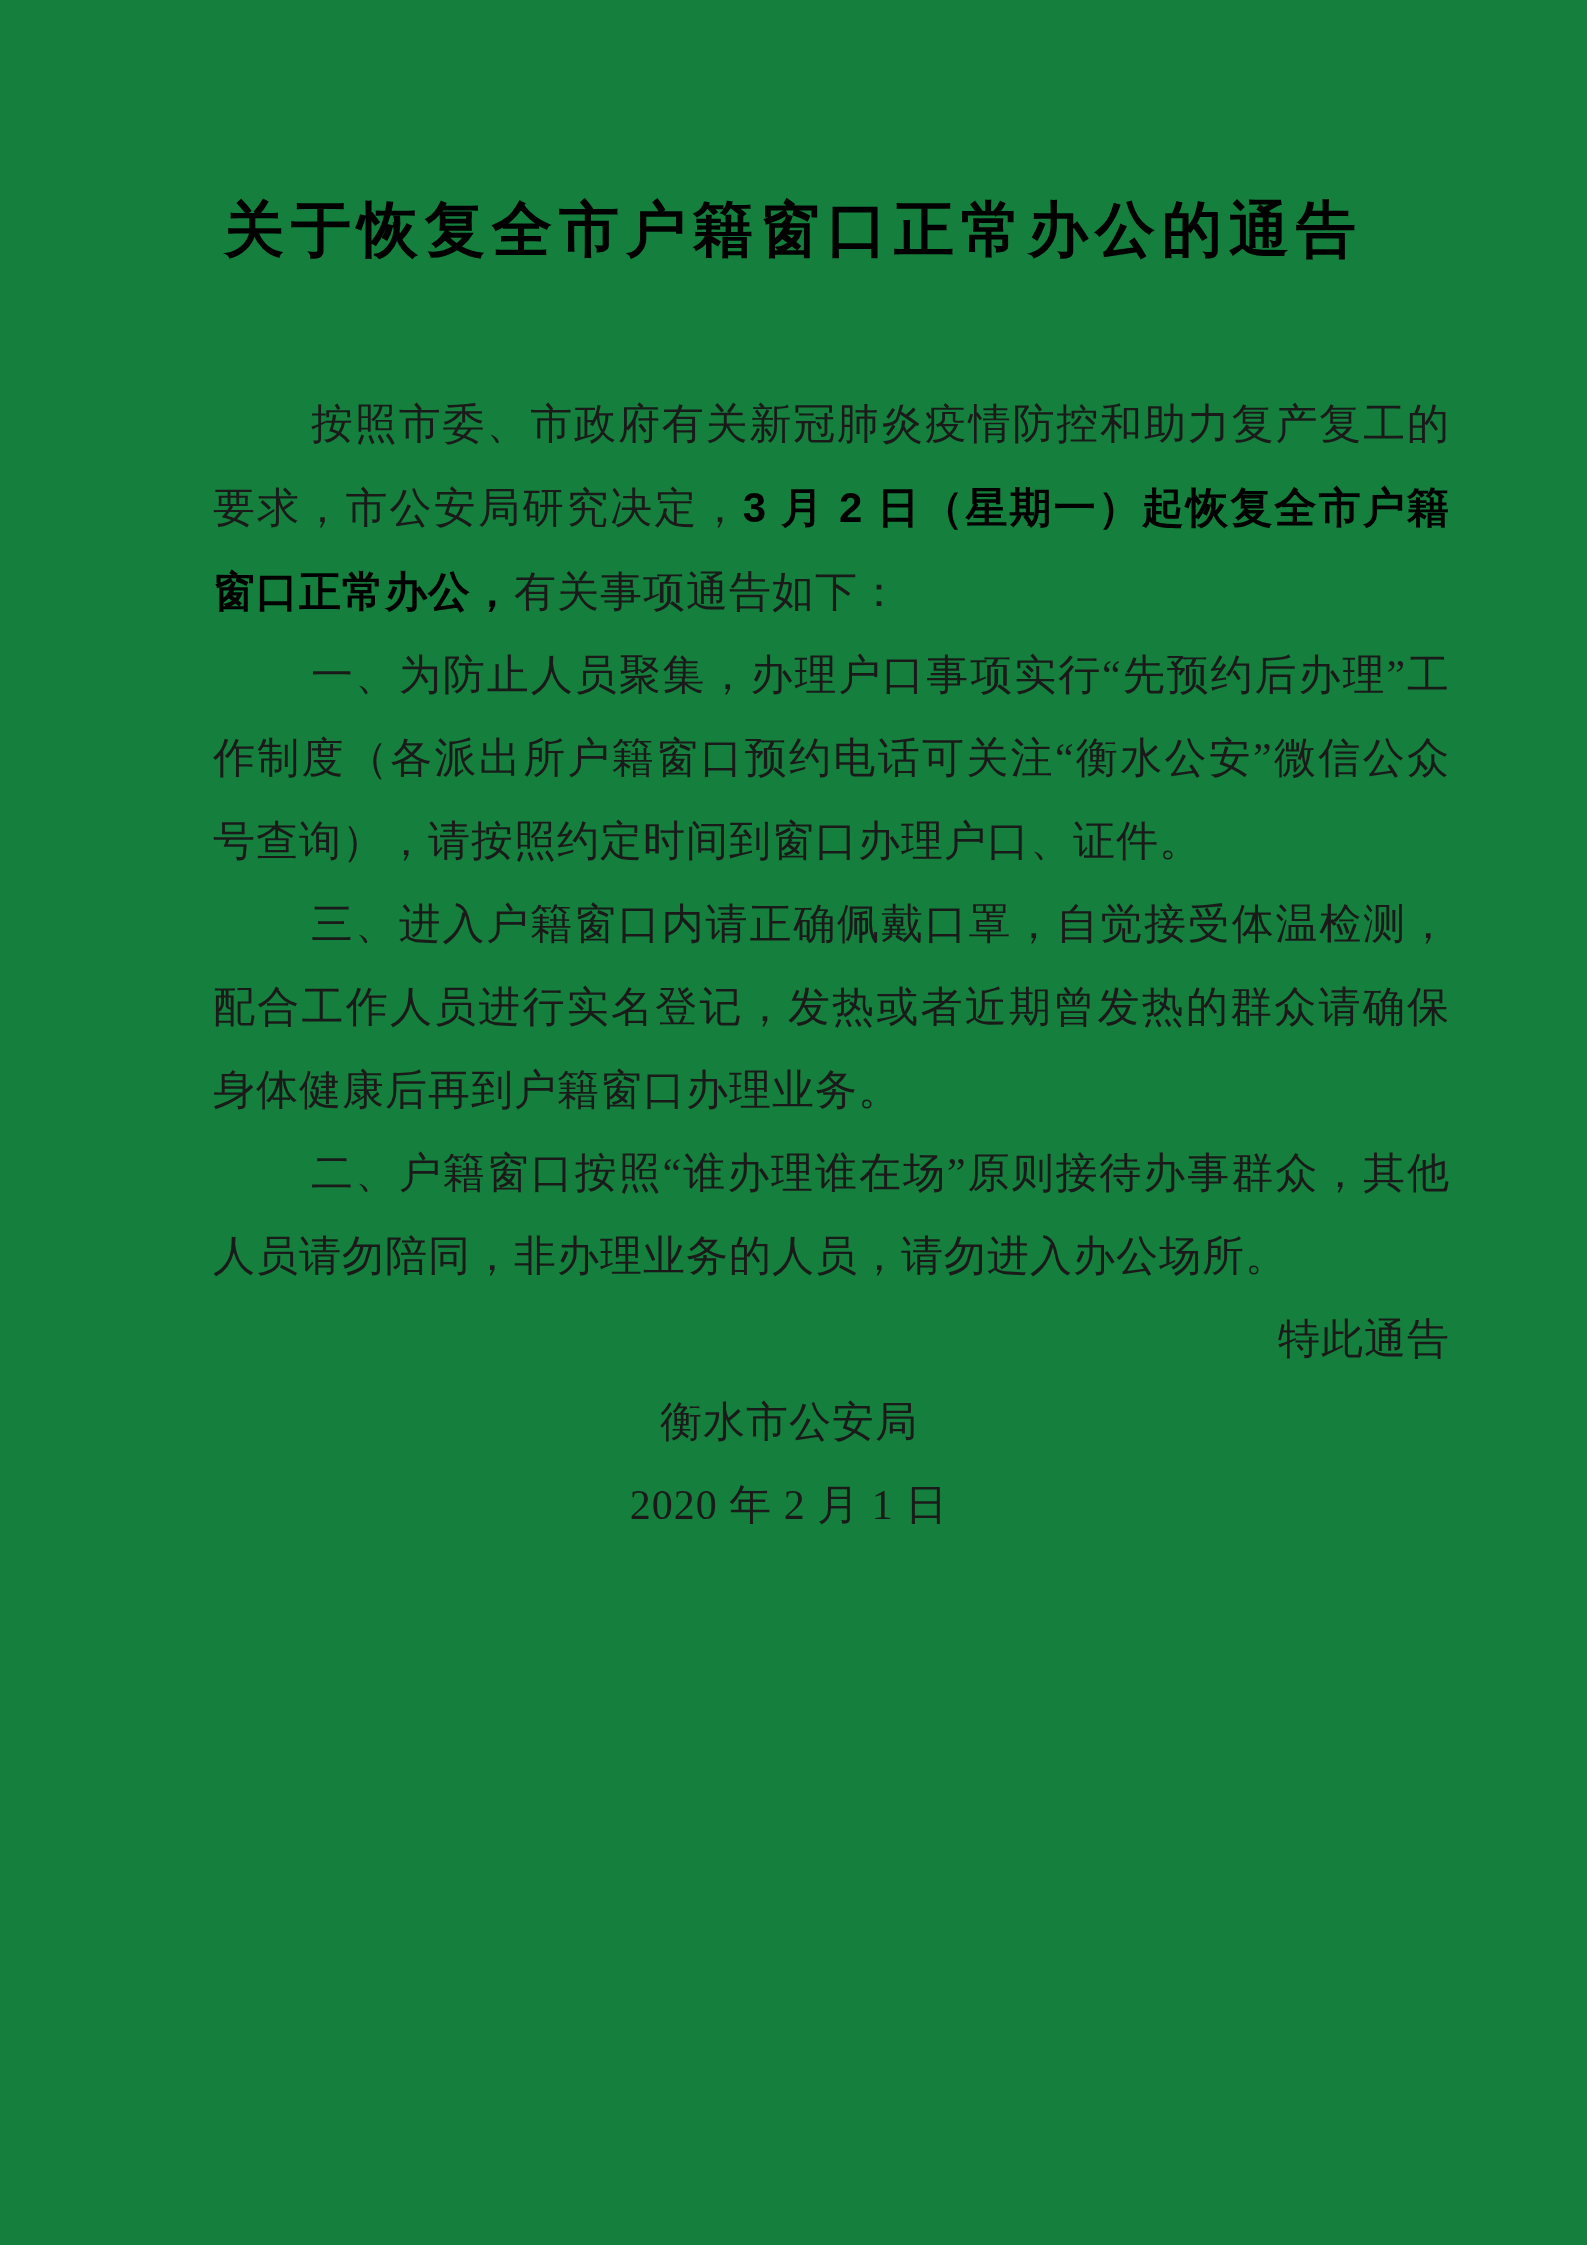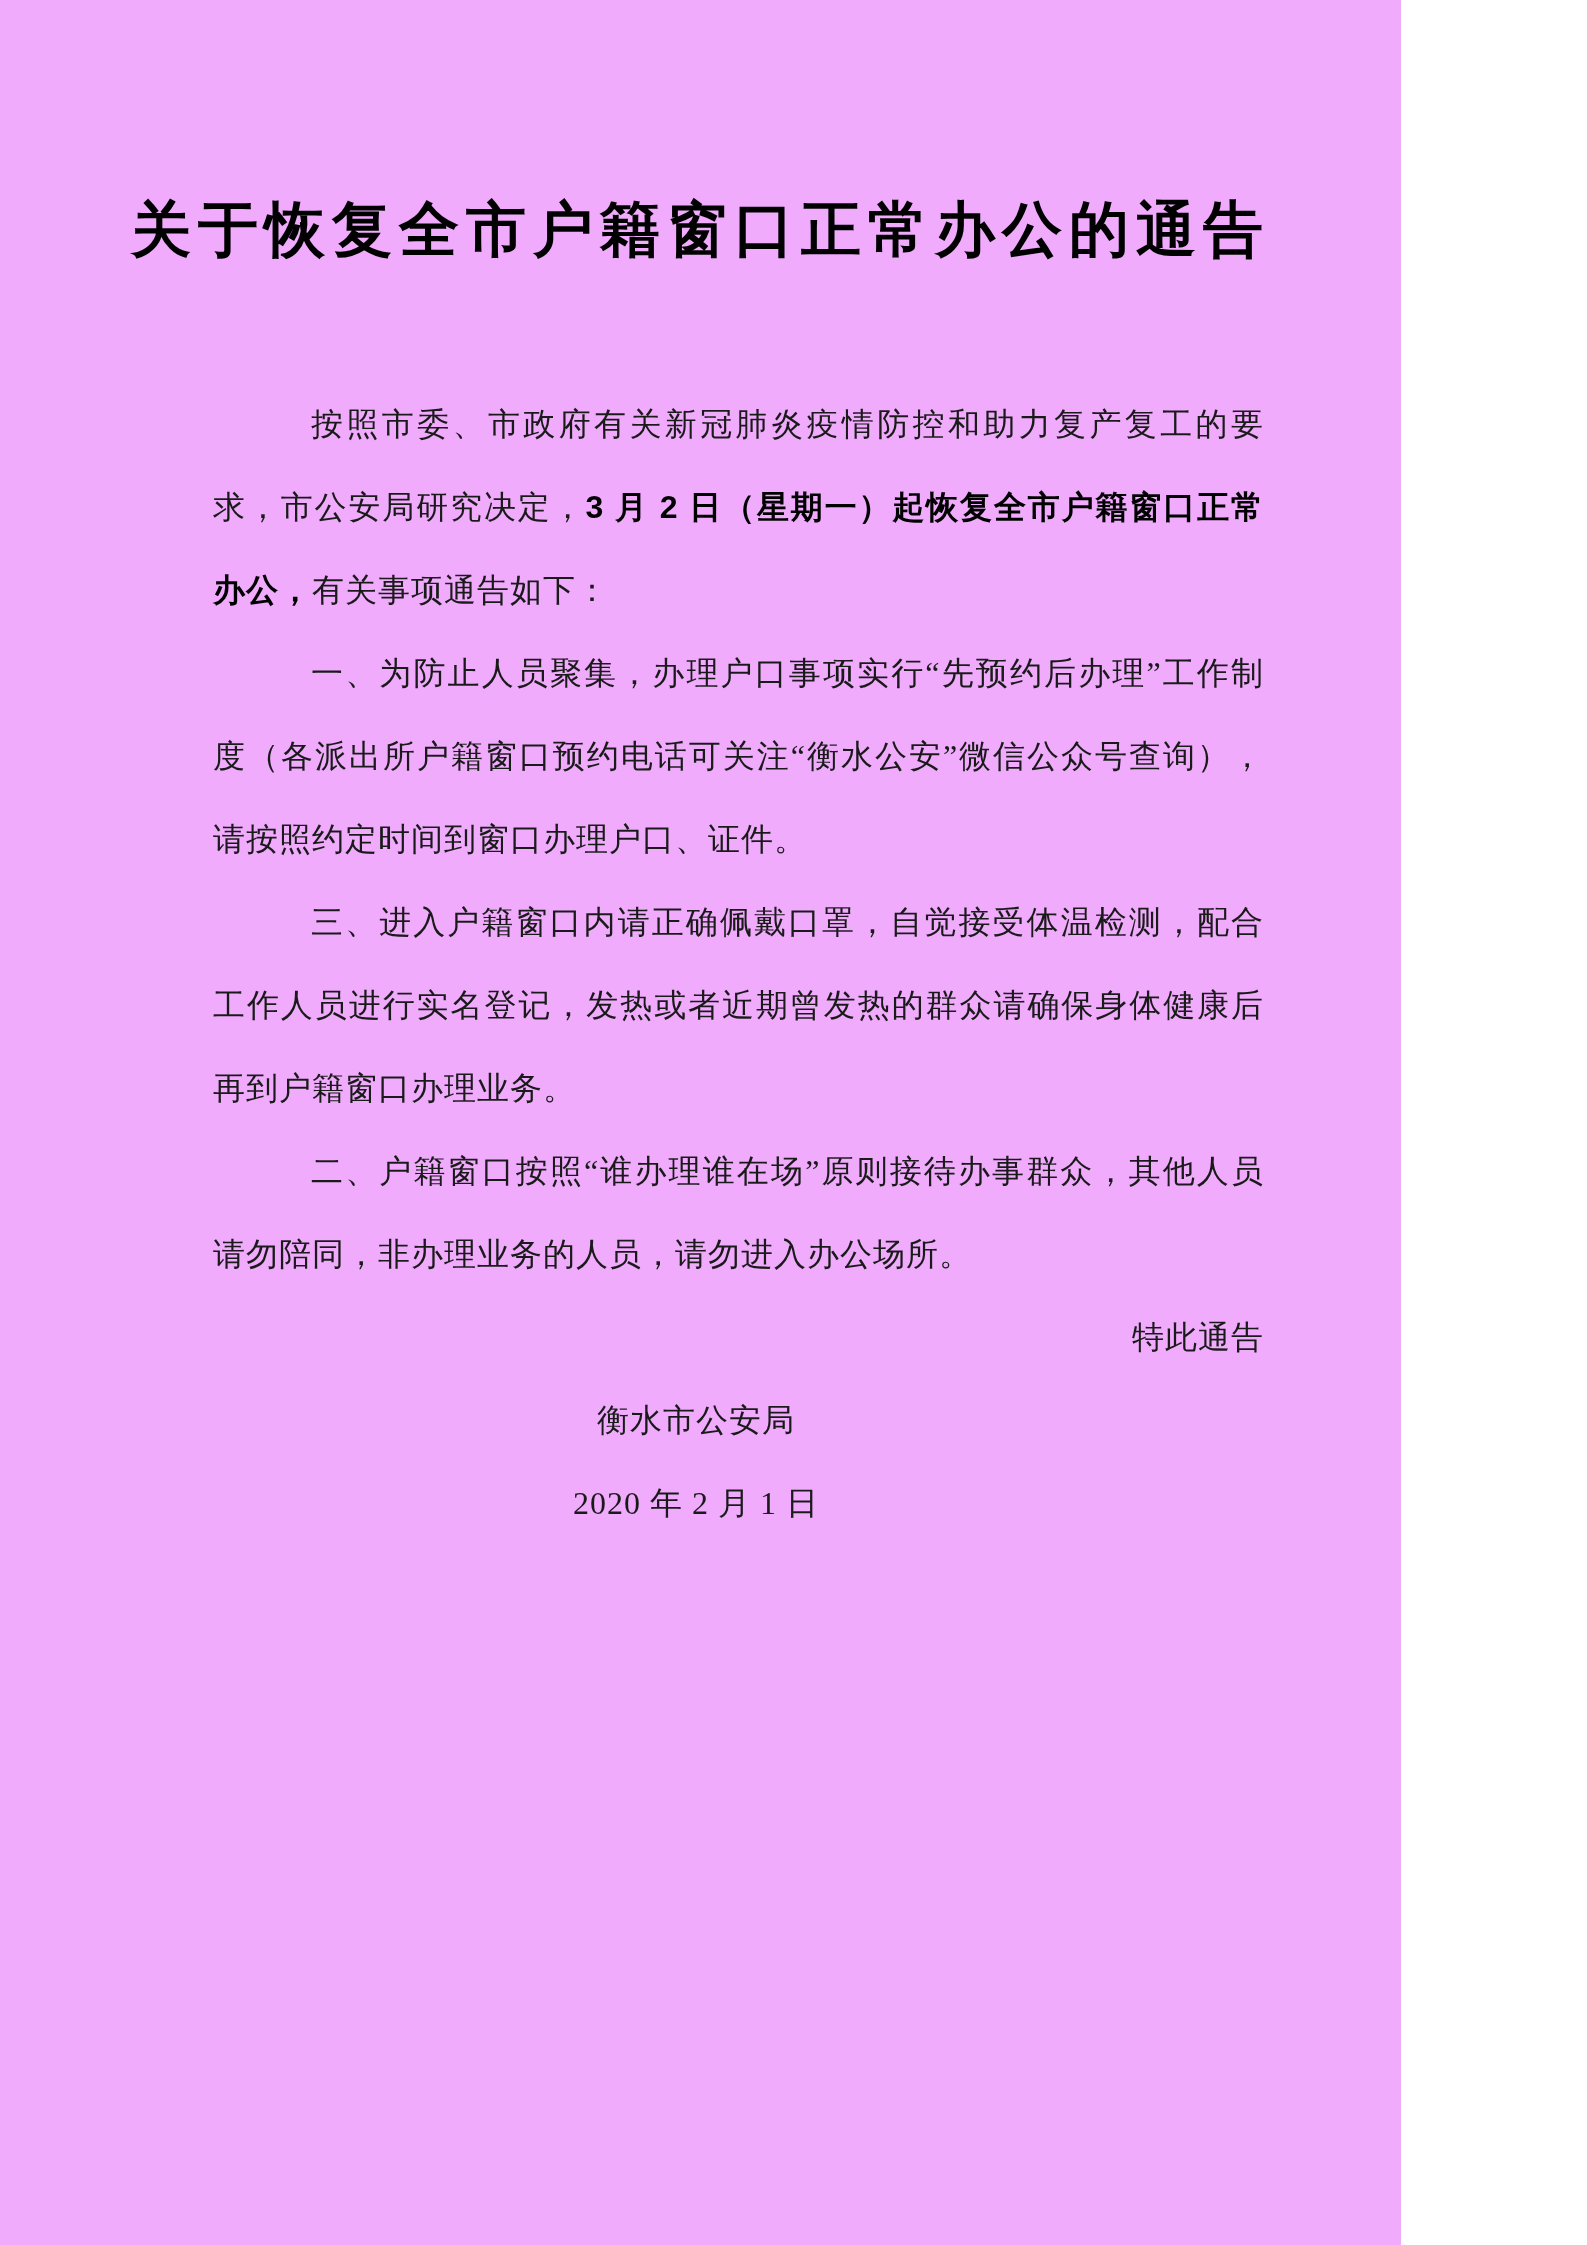--- a/index.html
+++ b/index.html
@@ -2,40 +2,40 @@
 <html><head>
 <meta charset="utf-8">
 <style>
   html, body {
     margin: 0;
     padding: 0;
     background: #ffffff;
   }
   .page {
     position: relative;
-    width: 1401px;
+    width: 1587px;
     height: 2245px;
-    background: #f0abfc;
+    background: #15803d;
     box-sizing: border-box;
     overflow: hidden;
   }
   .doc-title {
     margin: 195px 0 0 0;
     text-align: center;
     font-family: "Liberation Sans", sans-serif;
     font-weight: 700;
     font-size: 60px;
     line-height: 70px;
     letter-spacing: 7px;
     color: #000000;
   }
   .doc-body {
     margin: 118px 137px 0 213px;
     font-family: "Liberation Serif", serif;
-    font-size: 32px;
+    font-size: 42px;
     line-height: 83px;
     letter-spacing: 1px;
     color: #1a1a1a;
     text-align: justify;
   }
   .doc-body p {
     margin: 0;
     padding: 0;
     text-indent: 98px;
   }

